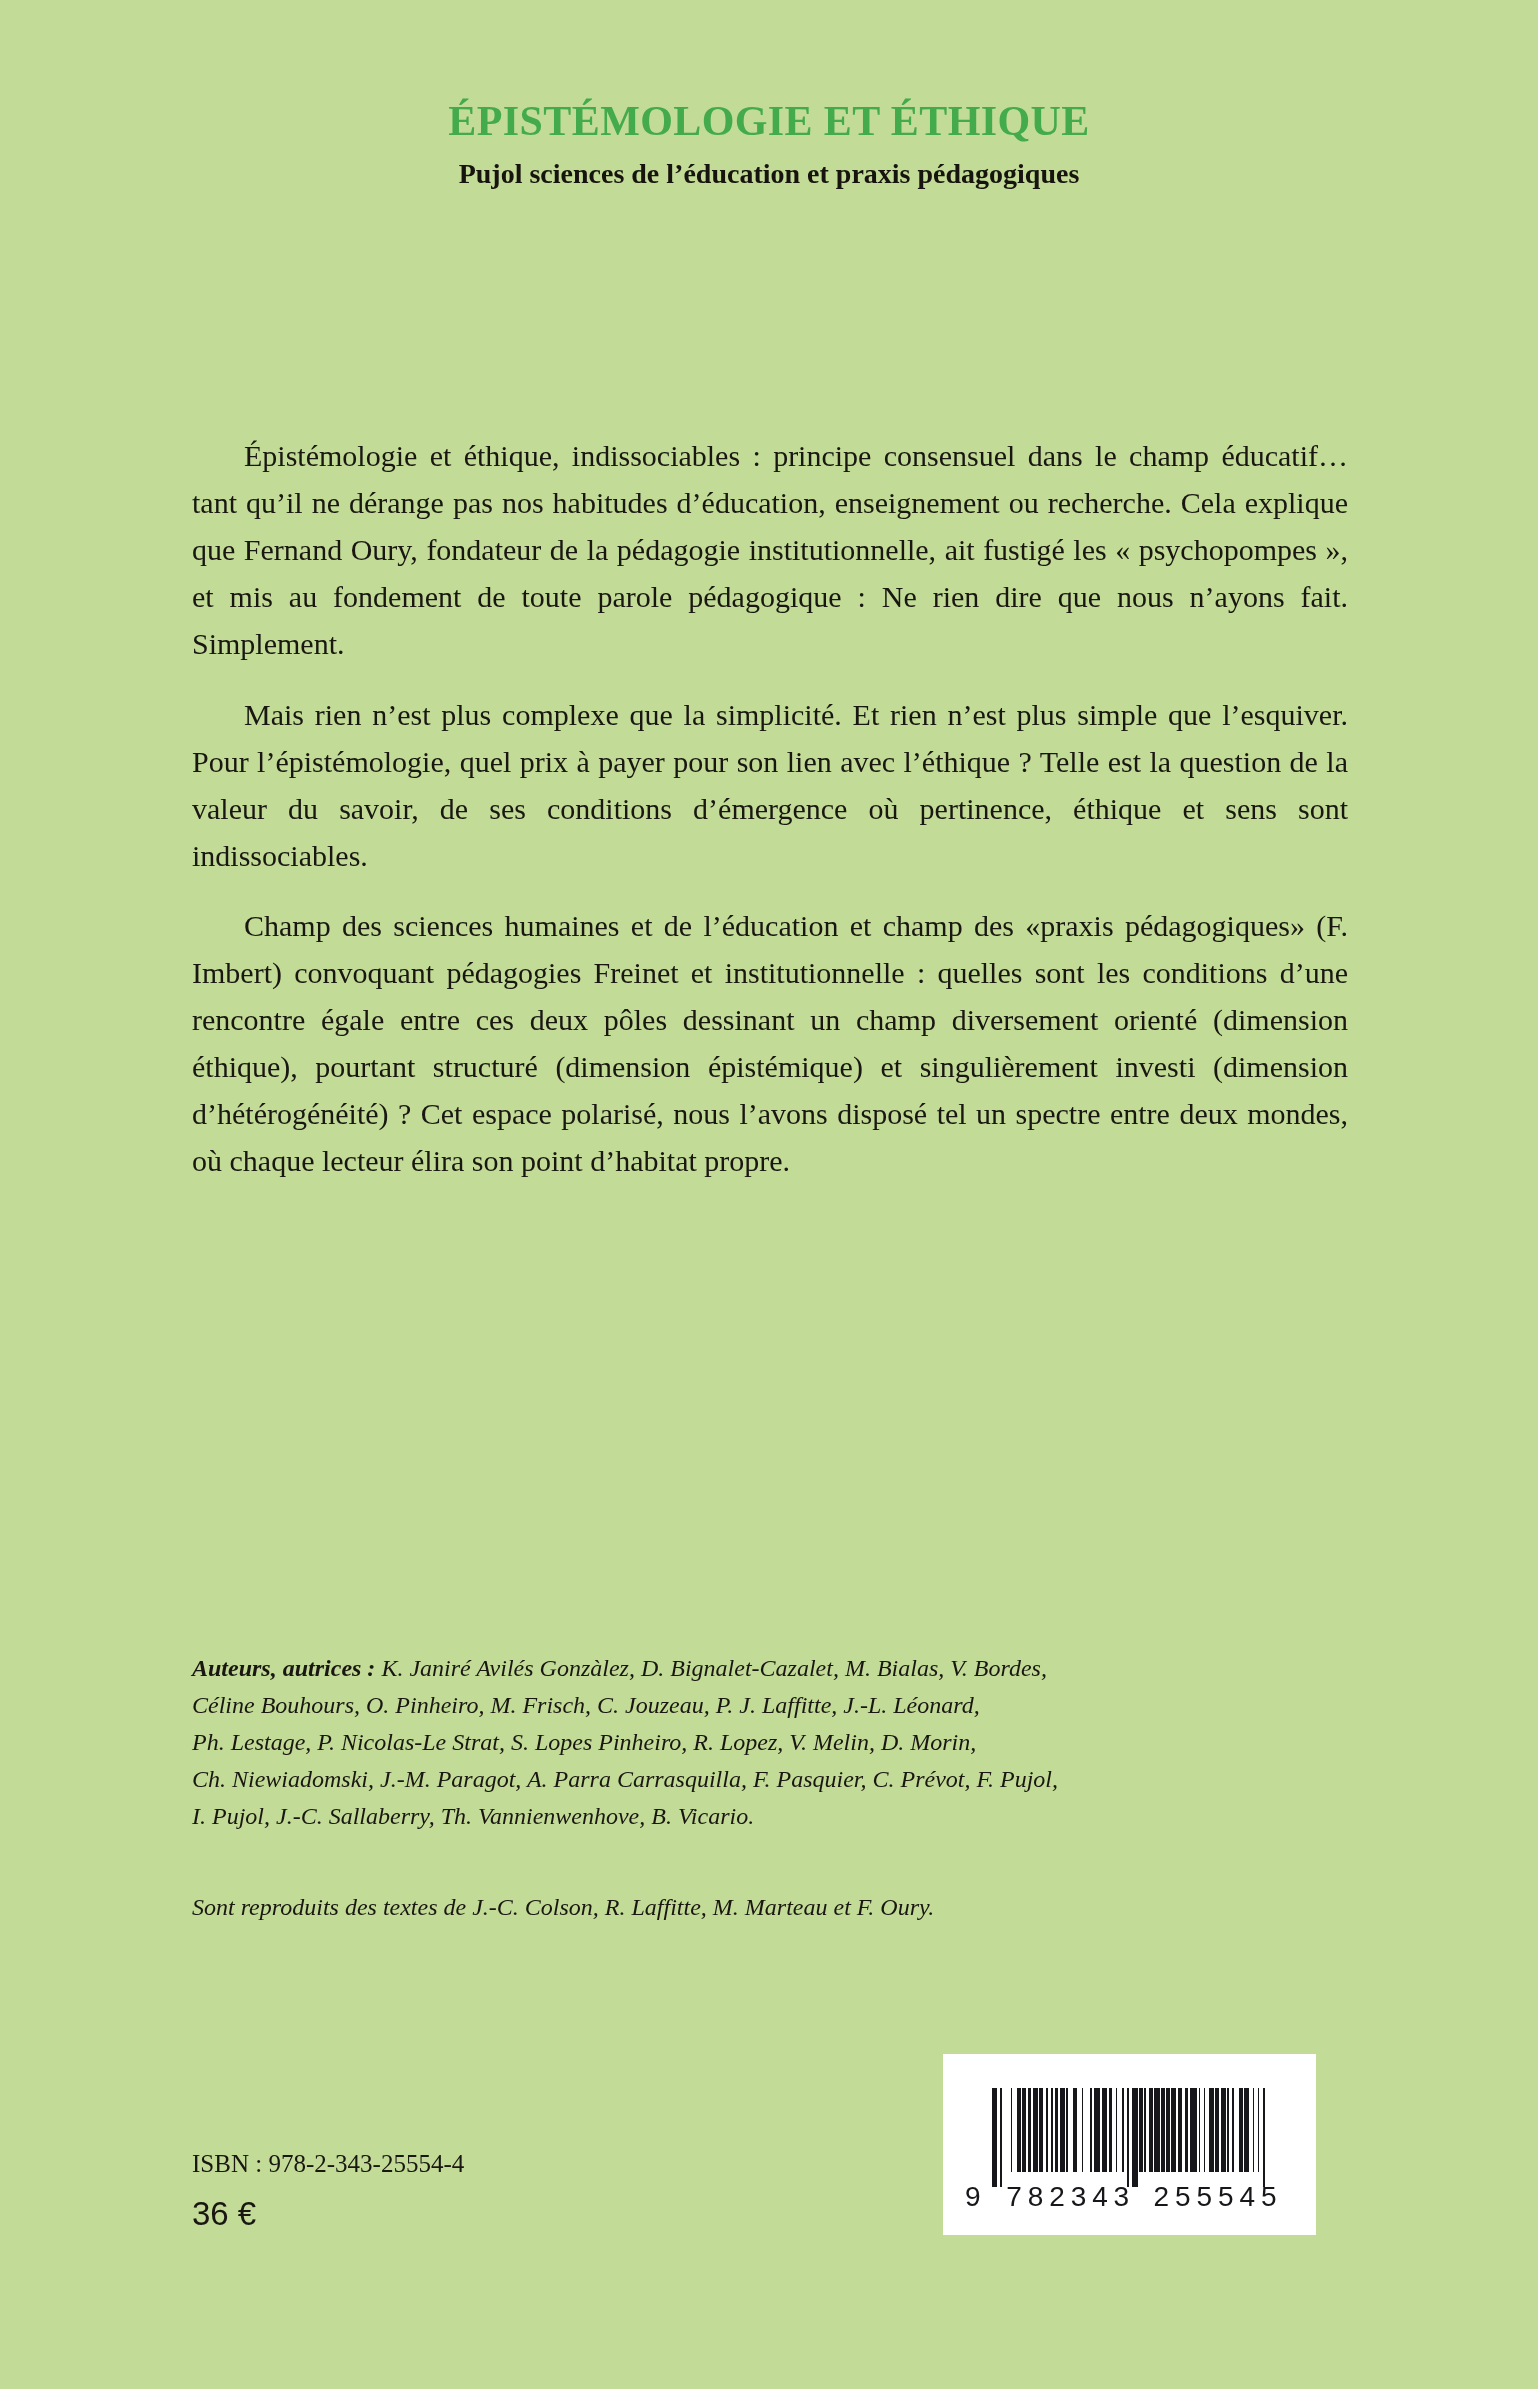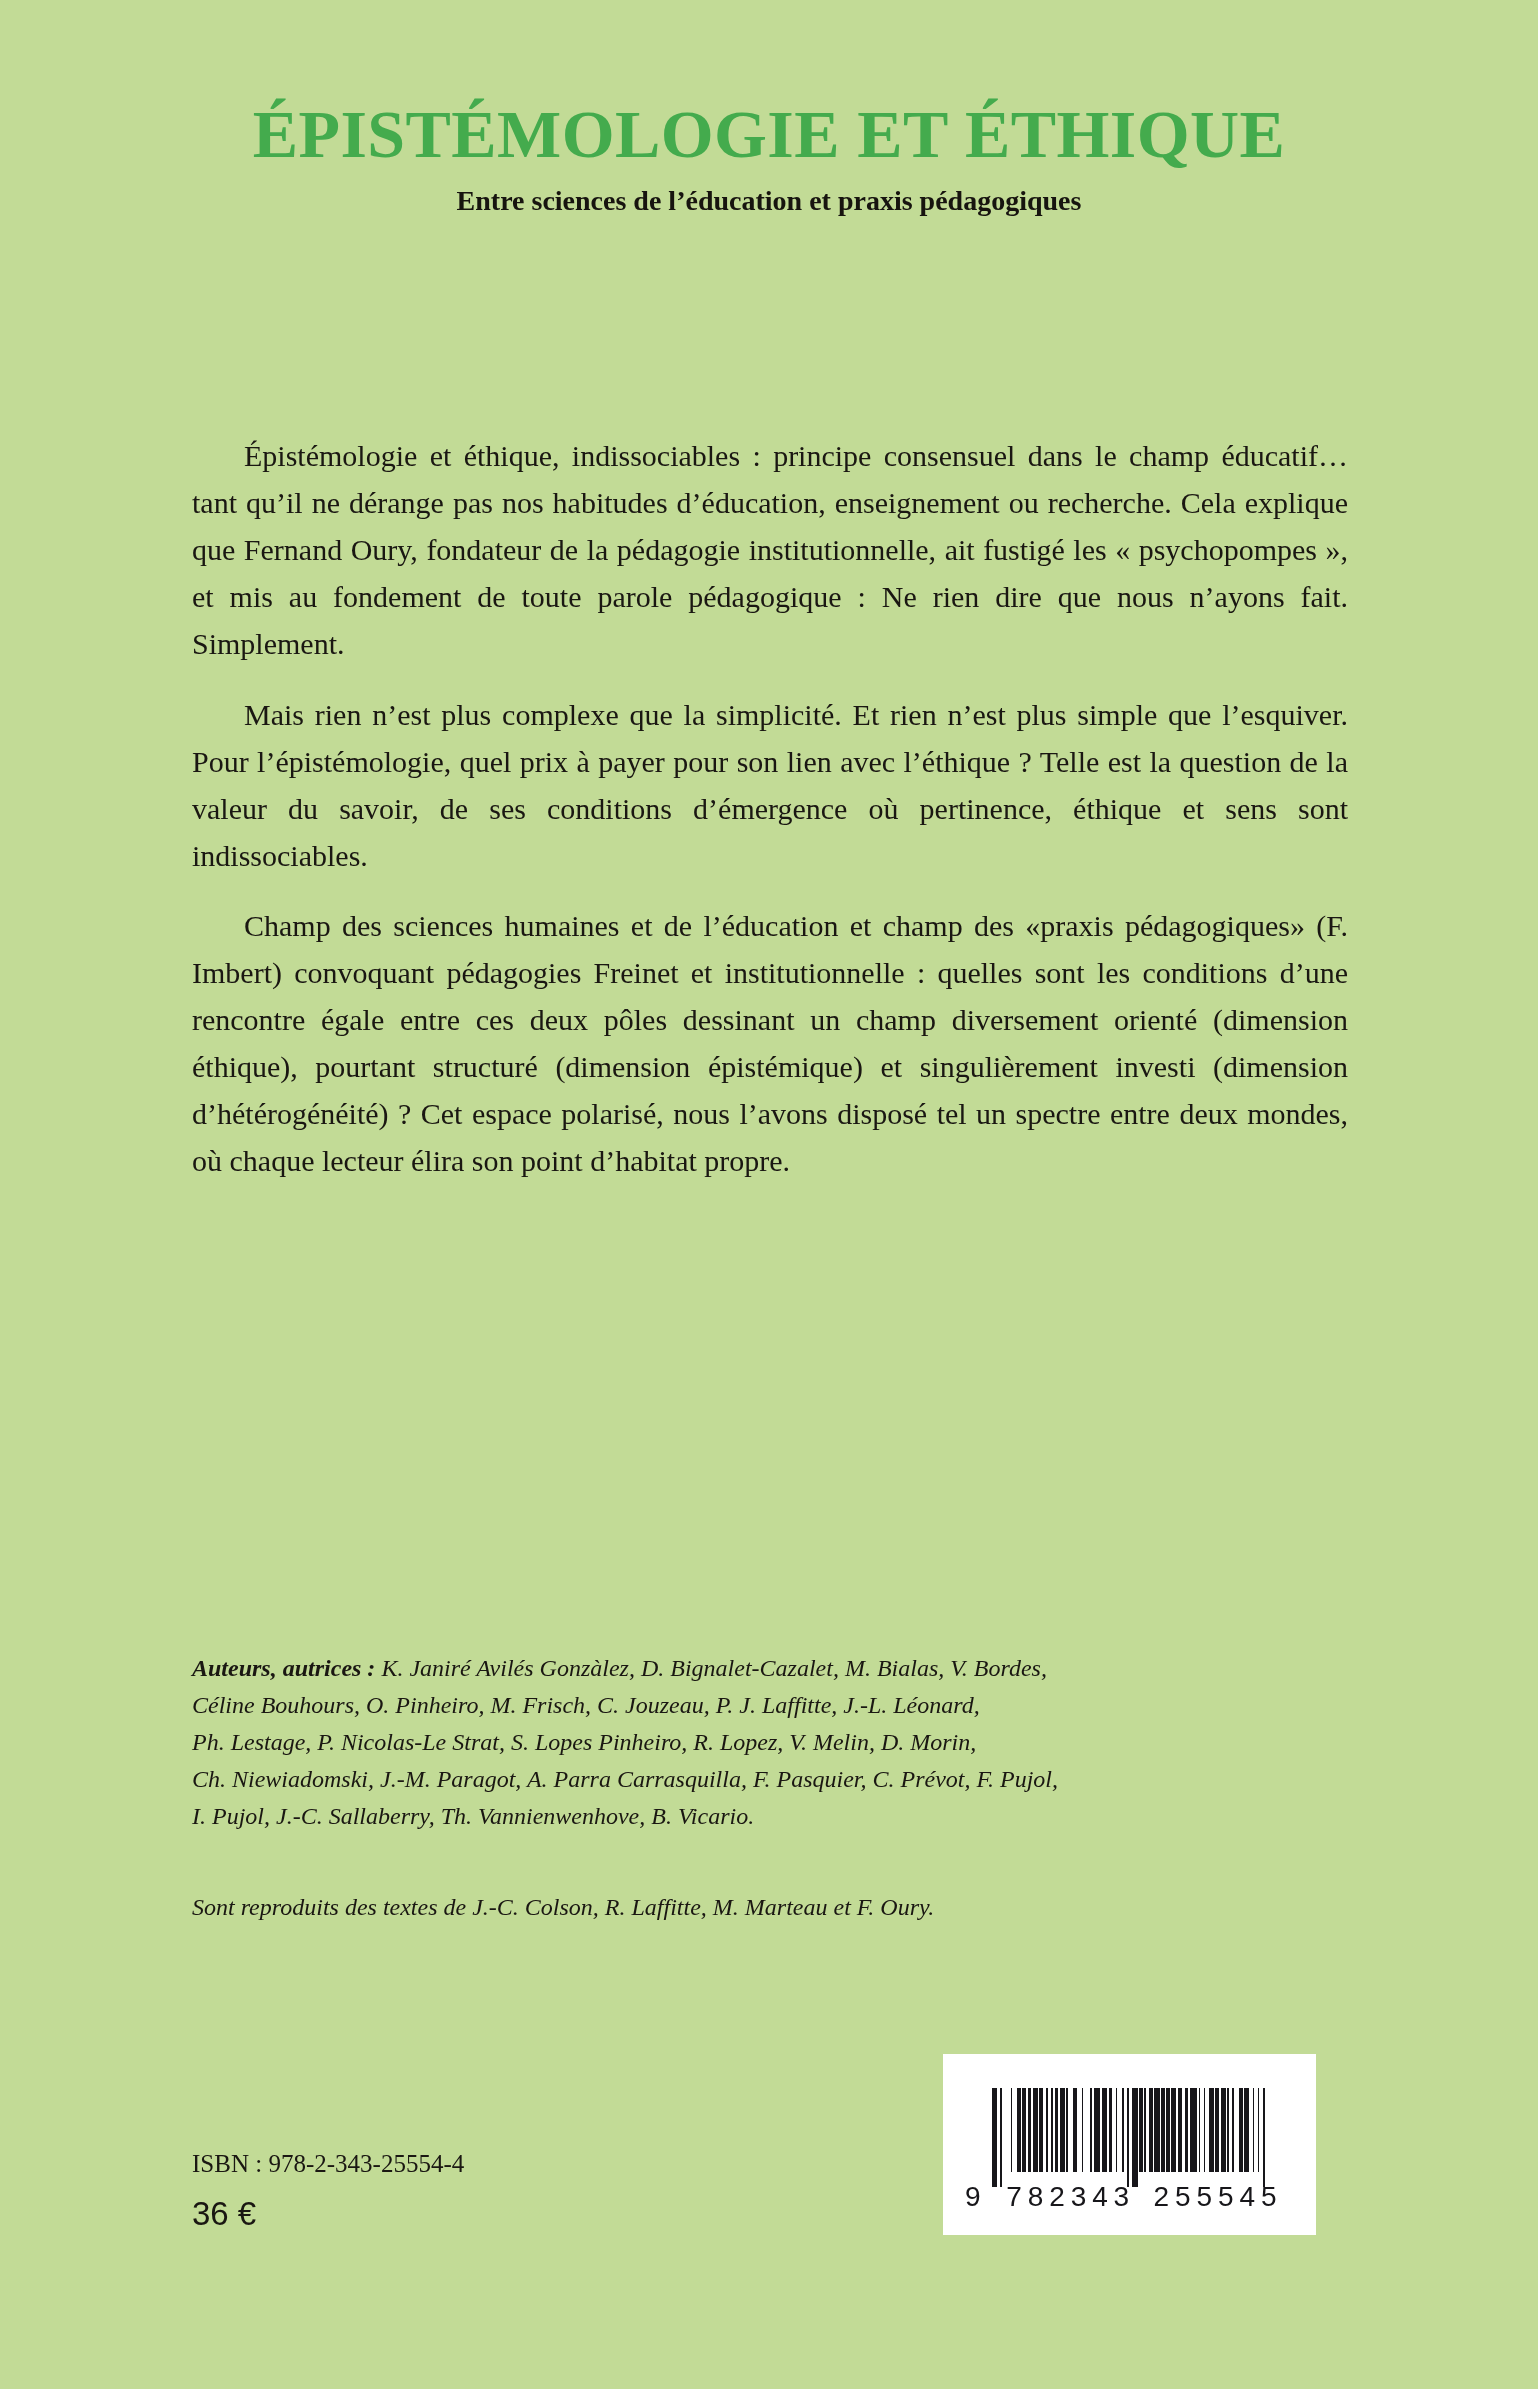--- a/index.html
+++ b/index.html
@@ -24,21 +24,21 @@
   
   .title-block {
     position: absolute;
     left: 0;
     top: 99px;
     width: 1538px;
     text-align: center;
   }
 
   .book-title {
-    font-size: 68px;
+    font-size: 42px;
     font-weight: bold;
     letter-spacing: 0.4px;
     color: #44ab4d;
     line-height: 1.05;
     margin: 0;
     font-family: "Liberation Serif", "DejaVu Serif", serif;
   }
 
   .book-subtitle {
     font-size: 28px;
@@ -171,21 +171,21 @@
   .digit-left { margin-left: 25px; letter-spacing: 5.9px; }
   .digit-right { margin-left: 18.5px; letter-spacing: 5.9px; }
 </style>
 </head>
 <body>
 
 <div class="cover">
 
   <div class="title-block">
     <h1 class="book-title">ÉPISTÉMOLOGIE ET ÉTHIQUE</h1>
-    <div class="book-subtitle">Entre sciences de l’éducation et praxis pédagogiques</div>
+    <div class="book-subtitle">Pujol sciences de l’éducation et praxis pédagogiques</div>
   </div>
 
   <div class="blurb">
     <p>Épistémologie et éthique, indissociables : principe consensuel dans le champ éducatif… tant qu’il ne dérange pas nos habitudes d’éducation, enseignement ou recherche. Cela explique que Fernand Oury, fondateur de la pédagogie institutionnelle, ait fustigé les « psychopompes », et mis au fondement de toute parole pédagogique : Ne rien dire que nous n’ayons fait. Simplement.</p>
     <p>Mais rien n’est plus complexe que la simplicité. Et rien n’est plus simple que l’esquiver. Pour l’épistémologie, quel prix à payer pour son lien avec l’éthique ? Telle est la question de la valeur du savoir, de ses conditions d’émergence où pertinence, éthique et sens sont indissociables.</p>
     <p>Champ des sciences humaines et de l’éducation et champ des «praxis pédagogiques» (F. Imbert) convoquant pédagogies Freinet et institutionnelle : quelles sont les conditions d’une rencontre égale entre ces deux pôles dessinant un champ diversement orienté (dimension éthique), pourtant structuré (dimension épistémique) et singulièrement investi (dimension d’hétérogénéité) ? Cet espace polarisé, nous l’avons disposé tel un spectre entre deux mondes, où chaque lecteur élira son point d’habitat propre.</p>
   </div>
 
   <div class="authors-block">
     <div class="authors-line">

